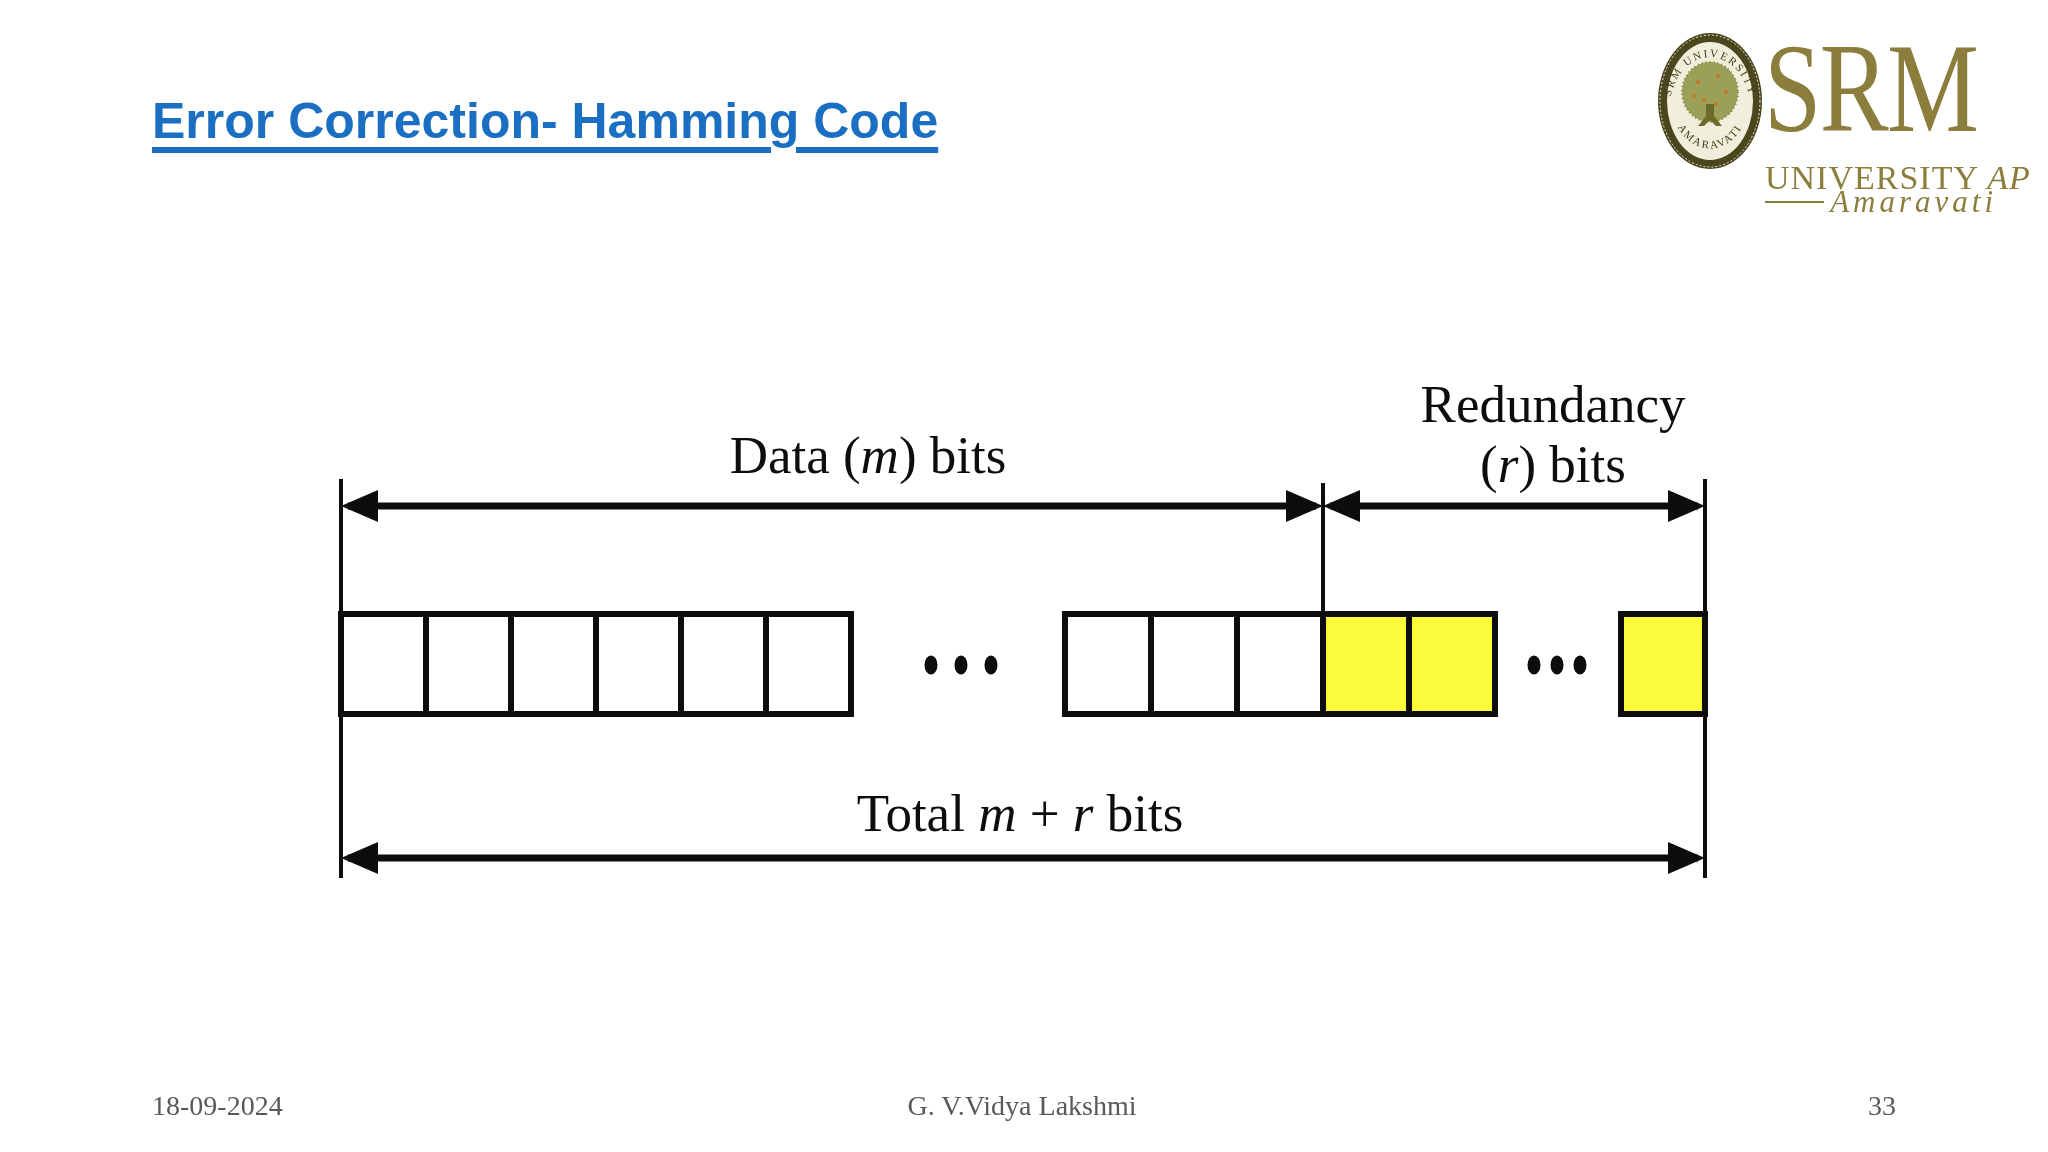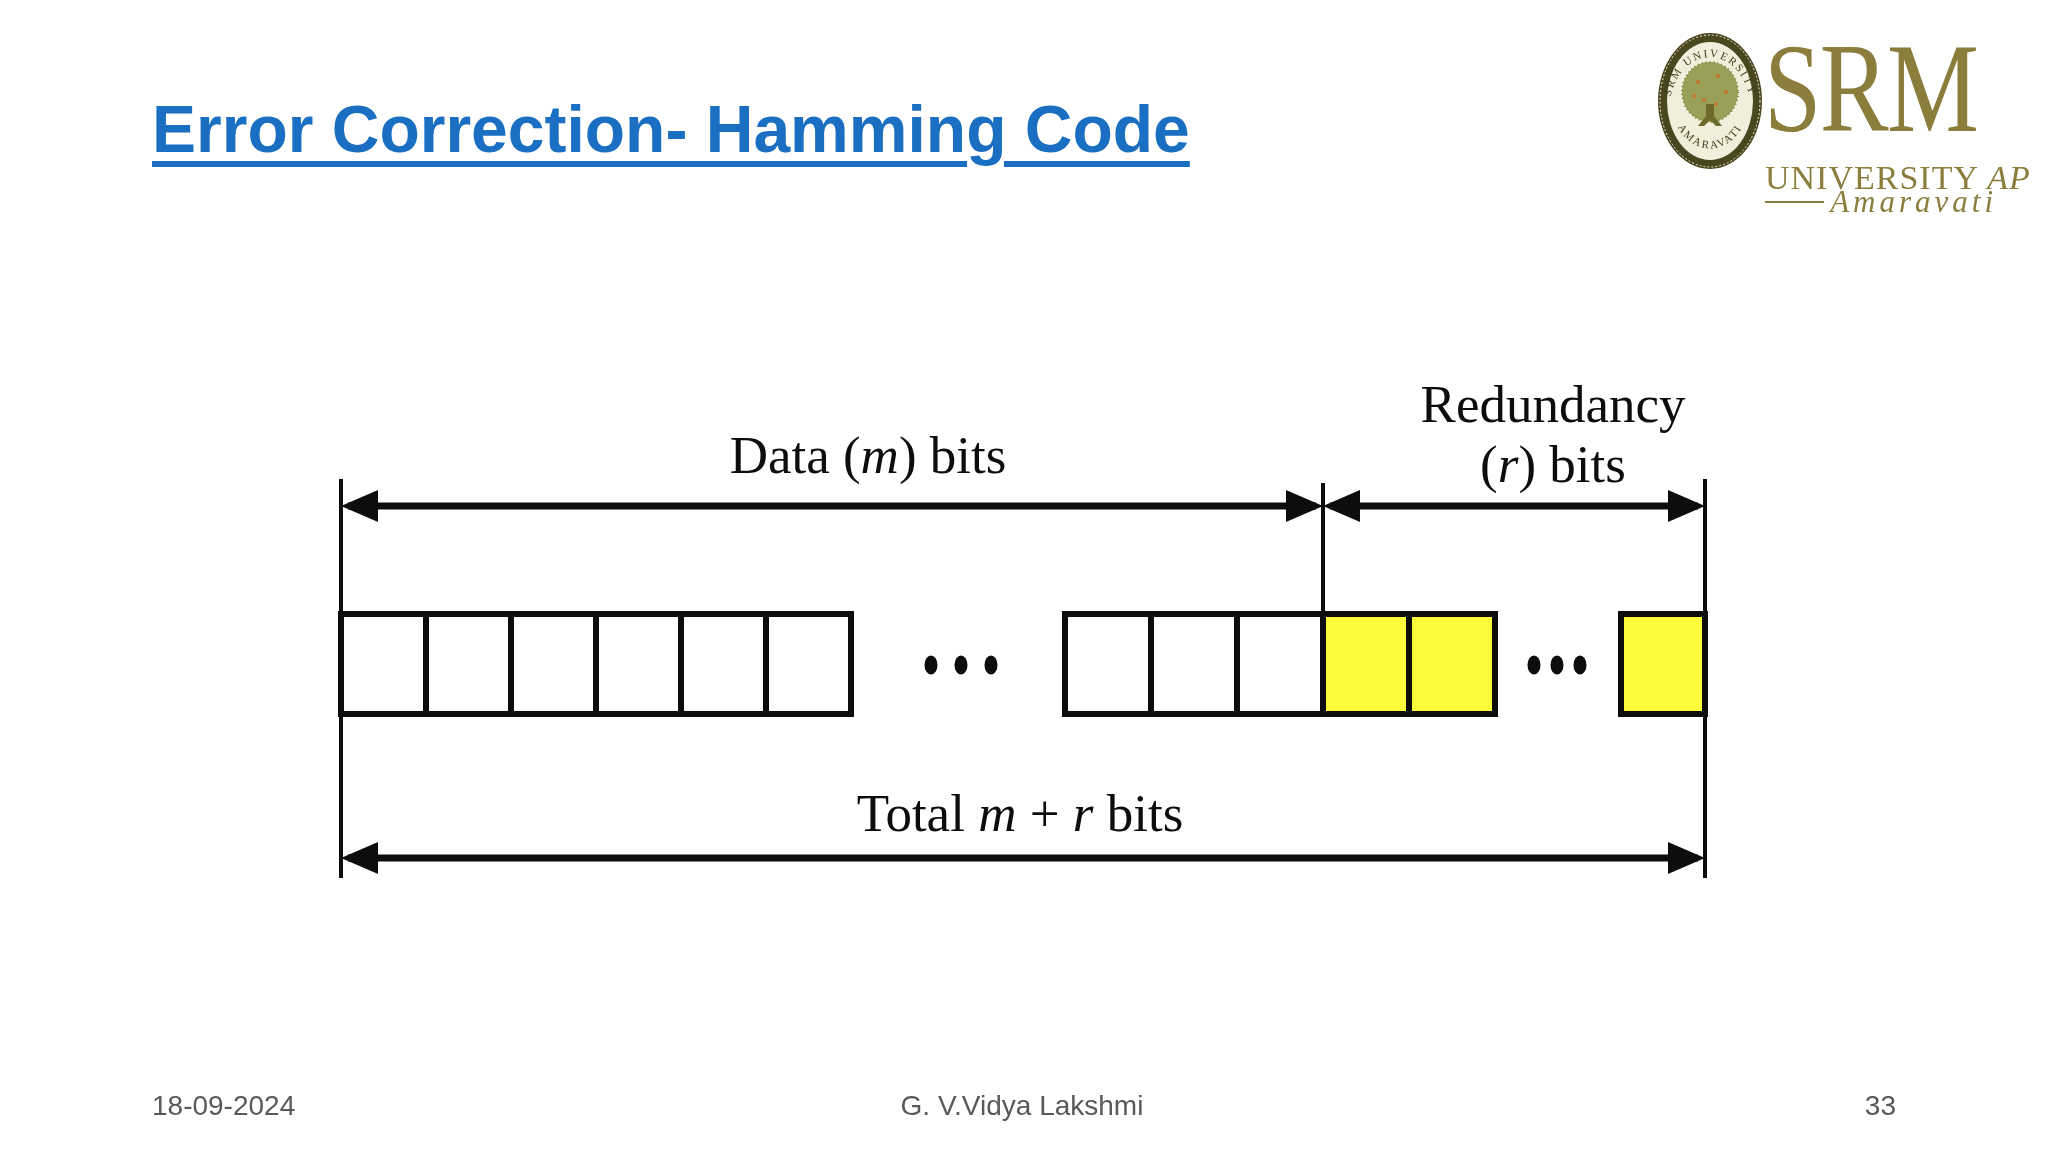--- a/index.html
+++ b/index.html
@@ -6,21 +6,21 @@
   .slide{
     position:relative;
     width:2048px;height:1152px;
     background:var(--slide_background,#ffffff);
     overflow:hidden;
     font-family:"Liberation Sans",sans-serif;
   }
   
   .title{
     position:absolute;left:152px;top:95px;margin:0;
-    font-size:66px;font-weight:bold;line-height:1.05;
+    font-size:50px;font-weight:bold;line-height:1.05;
     color:var(--title_blue,#1B6FC2);
     text-decoration:underline;
     text-decoration-thickness:6px;
     text-underline-offset:9px;
   }
   
   .logo{position:absolute;left:1652px;top:18px;width:392px;height:180px;}
   .seal{position:absolute;left:4px;top:12px;}
   .logo-srm{
     position:absolute;left:112px;top:8px;
@@ -51,21 +51,21 @@
   .dia-text{
     font-family:"Liberation Serif",serif;
     font-size:53px;
     fill:var(--diagram_ink,#0D0D0D);
   }
   .dia-italic{font-style:italic;}
   
   .footer{
     position:absolute;left:0;right:0;top:1086px;height:40px;
     color:var(--footer_gray,#595959);
-    font-size:28px;line-height:40px;
+    font-size:28px;line-height:40px;font-family:Liberation Serif, serif;
   }
   .footer-date{position:absolute;left:152px;}
   .footer-author{position:absolute;left:0;right:4px;text-align:center;}
   .footer-page{position:absolute;right:152px;}
 </style>
 </head>
 <body>
 
 <div class="slide">
 

